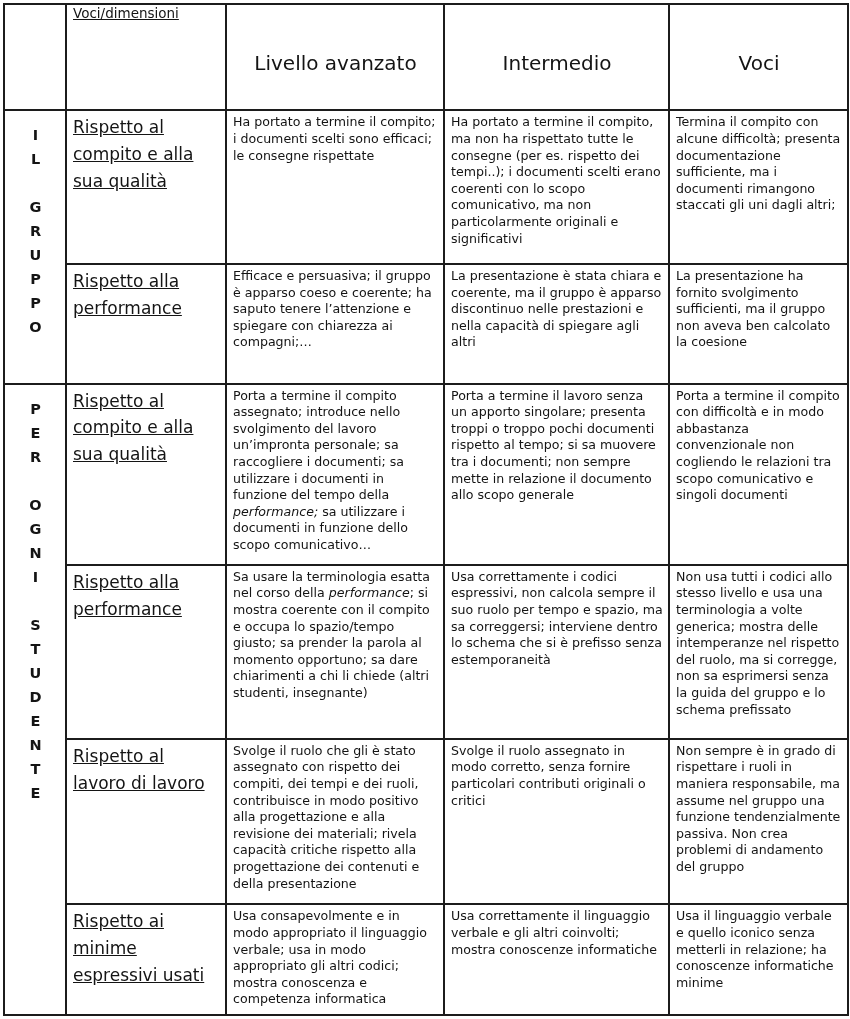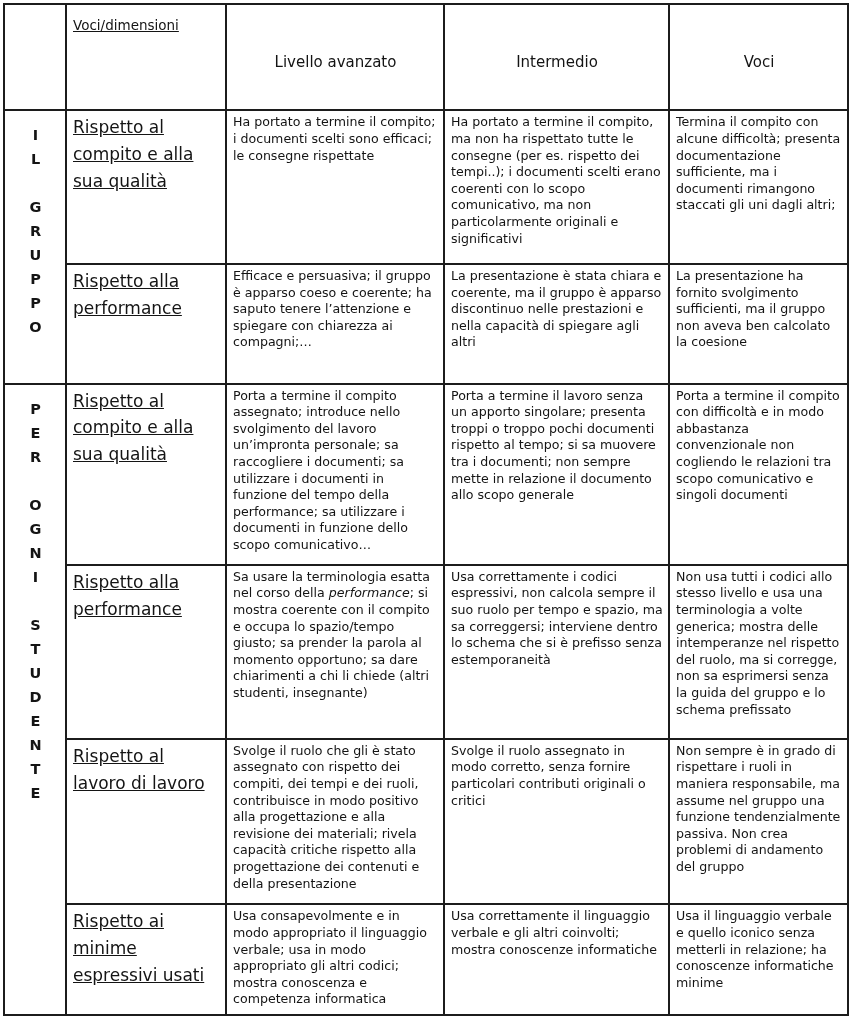--- a/index.html
+++ b/index.html
@@ -28,26 +28,26 @@
     vertical-align: top;
     padding: 3px 5px 2px 6px;
     font-size: 12.6px;
     line-height: 1.32;
     overflow: hidden;
     word-wrap: break-word;
   }
   td.corner { }
   td.voci-cell {
     font-size: 13.5px;
-    padding-top: 12px;
+    padding-top: 0;
   }
   td.level-cell {
     text-align: center;
     vertical-align: middle;
-    font-size: 15px;
+    font-size: 20px;
     padding-top: 14px;
   }
   td.group-cell {
     text-align: center;
     vertical-align: top;
     padding-top: 12px;
   }
   .vletter {
     font-weight: bold;
     font-size: 14.5px;
@@ -122,21 +122,21 @@
             <div class="vletter">S</div>
             <div class="vletter">T</div>
             <div class="vletter">U</div>
             <div class="vletter">D</div>
             <div class="vletter">E</div>
             <div class="vletter">N</div>
             <div class="vletter">T</div>
             <div class="vletter">E</div>
           </td>
       <td class="dim-cell"><span class="ul">Rispetto al compito e alla sua qualità</span></td>
-      <td class="desc-cell"><span>Porta a termine il compito assegnato; introduce nello svolgimento del lavoro un’impronta personale; sa raccogliere i documenti; sa utilizzare i  documenti in funzione del tempo della </span><span style="">performance;</span><span> sa utilizzare i documenti in funzione dello scopo comunicativo…</span></td>
+      <td class="desc-cell"><span>Porta a termine il compito assegnato; introduce nello svolgimento del lavoro un’impronta personale; sa raccogliere i documenti; sa utilizzare i  documenti in funzione del tempo della </span><span style="font-style: italic;">performance;</span><span> sa utilizzare i documenti in funzione dello scopo comunicativo…</span></td>
       <td class="desc-cell">Porta a termine il lavoro senza un apporto singolare; presenta troppi o troppo pochi documenti rispetto al tempo; si sa muovere tra i documenti; non sempre mette in relazione il documento allo scopo generale</td>
       <td class="desc-cell">Porta a termine il compito con difficoltà e in modo abbastanza convenzionale non cogliendo le relazioni tra scopo comunicativo e singoli documenti</td>
     </tr>
     <tr style="height:170px">
       <td class="dim-cell"><span class="ul">Rispetto alla performance</span></td>
       <td class="desc-cell"><span>Sa usare la terminologia esatta nel corso della </span><span style="font-style: italic; text-align: center;">performance</span><span>; si mostra coerente con il compito e occupa lo spazio/tempo giusto; sa prender la parola al momento opportuno; sa dare chiarimenti a chi li chiede (altri studenti, insegnante)</span></td>
       <td class="desc-cell">Usa correttamente i codici espressivi, non calcola sempre il suo ruolo per tempo e spazio, ma sa correggersi; interviene dentro lo schema che si è prefisso senza estemporaneità</td>
       <td class="desc-cell">Non usa tutti i codici allo stesso livello e usa una terminologia a volte generica; mostra delle intemperanze nel rispetto del ruolo, ma si corregge, non sa esprimersi senza la guida del gruppo e lo schema prefissato</td>
     </tr>
     <tr style="height:162px">

